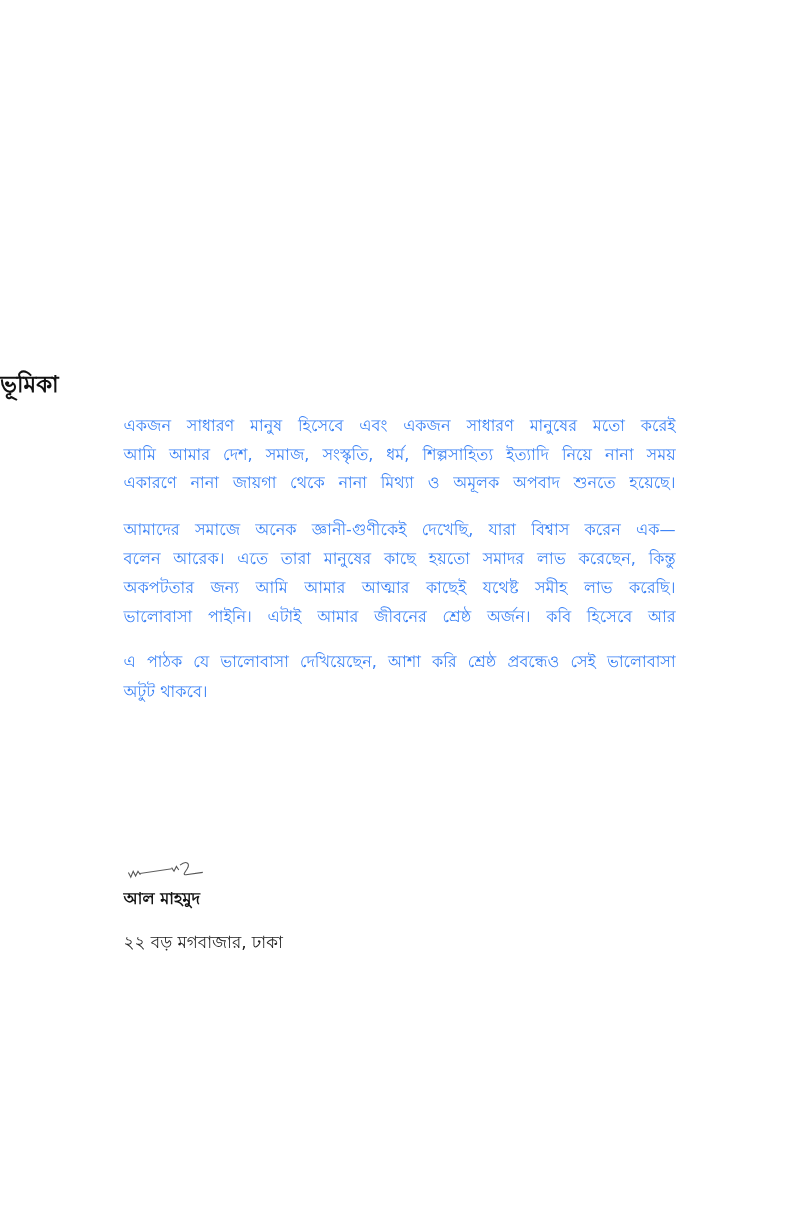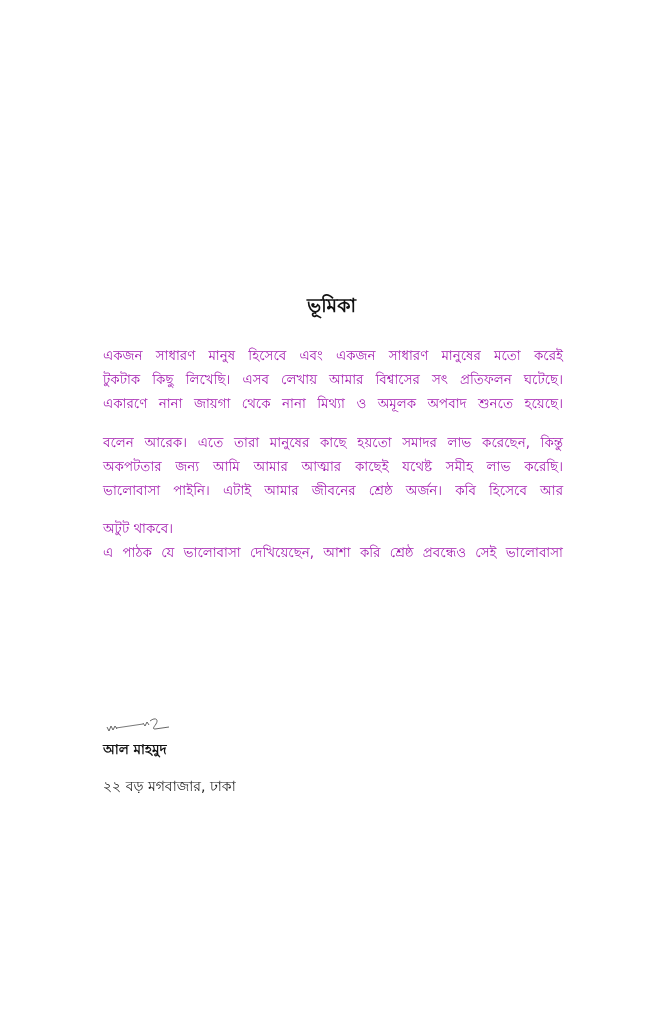--- a/index.html
+++ b/index.html
@@ -19,40 +19,40 @@
       position: absolute;
       left: 0; top: 0;
       width: 663px;
       height: 1024px;
       background: #ffffff;
     }
     .title {
       position: absolute;
       left: 0;
       width: 663px;
-      top: 292px;
-      text-align: center;
+      top: 308px;
+      text-align: left;
       font-size: 19px;
       font-weight: bold;
       color: #111;
       line-height: 26px;
     }
     .body-text {
       position: absolute;
       left: 103px;
       width: 460px;
       top: 344px;
     }
     .para {
       margin: 0 0 14px 0;
       font-size: 13.4px;
       line-height: 24.2px;
       text-align: justify;
       text-align-last: left;
-      color: #a21caf;
+      color: #3b82f6;
     }
     .line {
       display: block;
       white-space: nowrap;
       text-align-last: justify;
       text-align: justify;
     }
     .line.last {
       text-align-last: left;
     }
@@ -84,31 +84,32 @@
 </head>
 <body>
 
 <div class="page">
 
   <div class="title">ভূমিকা</div>
 
   <div class="body-text">
     <p class="para">
       <span class="line">একজন সাধারণ মানুষ হিসেবে এবং একজন সাধারণ মানুষের মতো করেই</span>
-      <span class="line">টুকটাক কিছু লিখেছি। এসব লেখায় আমার বিশ্বাসের সৎ প্রতিফলন ঘটেছে।</span>
+      <span class="line">আমি আমার দেশ, সমাজ, সংস্কৃতি, ধর্ম, শিল্পসাহিত্য ইত্যাদি নিয়ে নানা সময়</span>
       <span class="line">একারণে নানা জায়গা থেকে নানা মিথ্যা ও অমূলক অপবাদ শুনতে হয়েছে।</span>
     </p>
     <p class="para">
+      <span class="line">আমাদের সমাজে অনেক জ্ঞানী-গুণীকেই দেখেছি, যারা বিশ্বাস করেন এক—</span>
       <span class="line">বলেন আরেক। এতে তারা মানুষের কাছে হয়তো সমাদর লাভ করেছেন, কিন্তু</span>
       <span class="line">অকপটতার জন্য আমি আমার আত্মার কাছেই যথেষ্ট সমীহ লাভ করেছি।</span>
       <span class="line">ভালোবাসা পাইনি। এটাই আমার জীবনের শ্রেষ্ঠ অর্জন। কবি হিসেবে আর</span>
     </p>
     <p class="para">
+      <span class="line">এ পাঠক যে ভালোবাসা দেখিয়েছেন, আশা করি শ্রেষ্ঠ প্রবন্ধেও সেই ভালোবাসা</span>
       <span class="line last">অটুট থাকবে।</span>
-      <span class="line">এ পাঠক যে ভালোবাসা দেখিয়েছেন, আশা করি শ্রেষ্ঠ প্রবন্ধেও সেই ভালোবাসা</span>
     </p>
   </div>
 
   <svg class="signature" viewBox="0 0 70 22" xmlns="http://www.w3.org/2000/svg">
     <path d="M4 14 L6 18 L8 13 L10 17 L12 13 L14 16" fill="none" stroke="#555" stroke-width="0.9"></path>
     <path d="M13 15 L40 11" fill="none" stroke="#555" stroke-width="0.8"></path>
     <path d="M40 10 L42 13 L44 9 L46 12" fill="none" stroke="#555" stroke-width="0.9"></path>
     <path d="M47 8 C52 4 56 6 53 11 C51 14 49 16 52 16 L66 14" fill="none" stroke="#555" stroke-width="0.9"></path>
   </svg>
 

